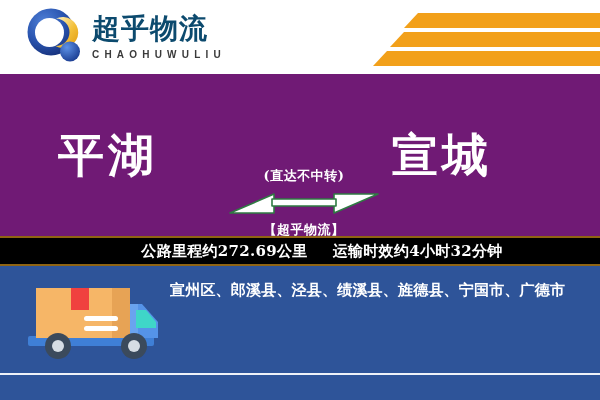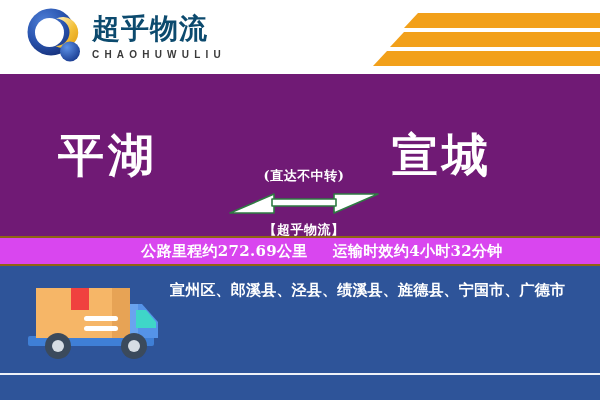--- a/index.html
+++ b/index.html
@@ -103,21 +103,21 @@
   }
   .mid-top { margin-bottom:3px; }
   .mid-bottom { margin-top:3px; }
   .arrow-box { width:152px; height:32px; }
   .arrow-box svg { display:block; }
 
   
   .infobar {
     position:absolute; left:0; top:236px;
     width:600px; height:30px;
-    background:#d946ef;
+    background:#000000;
     border-top:2px solid #8f6413;
     border-bottom:2px solid #8f6413;
     display:flex; align-items:center; justify-content:center;padding-left:44px;
   }
   .infobar-text {
     font-family:"DejaVu Serif","Liberation Serif",serif;
     font-weight:bold;
     font-size:15px;
     line-height:18px;
     color:#ffffff;

